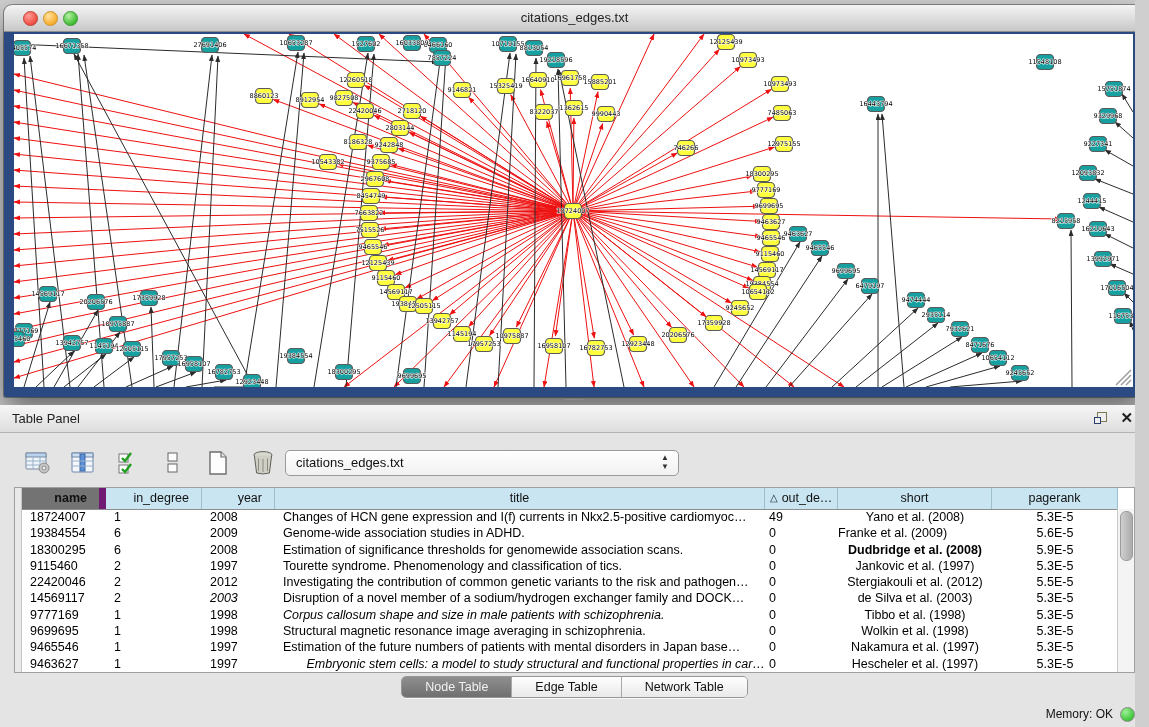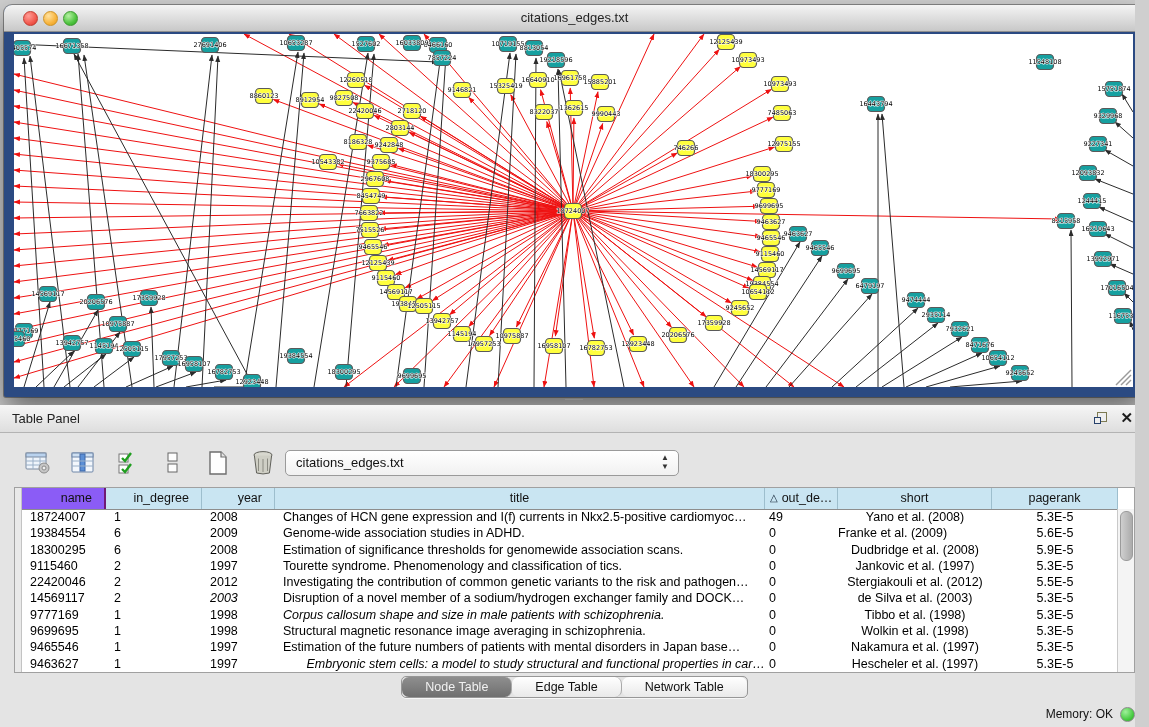--- a/index.html
+++ b/index.html
@@ -51,35 +51,35 @@
   #table-select .val{position:absolute;left:10px;top:4px;}
   #table-select .stepper{position:absolute;right:9px;top:2px;font-size:8px;color:#333;line-height:9px;text-align:center;}
 
   #table-box{position:absolute;left:14px;top:82px;width:1119px;height:184px;
     background:#fff;border:1px solid #a0a0a0;}
   #gutter{position:absolute;left:0;top:0;bottom:0;width:6px;background:#e9e9e9;border-right:1px solid #c3c3c3;}
   #thead{position:absolute;left:7px;top:0;right:16px;height:21px;display:flex;
     border-bottom:1px solid #8d8d8d;}
   .th{box-sizing:border-box;height:21px;line-height:20px;font-size:12.5px;color:#111;
     background:#c9e5f2;border-right:1px solid #9dbecd;overflow:hidden;white-space:nowrap;}
-  .th.first{background:#8b5cf6;border-right:2px solid #701a75;}
+  .th.first{background:#737373;border-right:7px solid #701a75;font-weight:bold;}
   .th .tri{display:inline-block;transform:scale(.8);margin-right:3px;color:#123;}
   #tbody{position:absolute;left:7px;top:21px;right:16px;bottom:0;overflow:hidden;}
   .tr{display:flex;height:16.3px;}
   .td{box-sizing:border-box;font-size:12.5px;color:#000;line-height:16px;
       white-space:nowrap;overflow:hidden;text-overflow:ellipsis;}
   #vscroll{position:absolute;right:0;top:21px;bottom:0;width:16px;background:#f4f4f4;border-left:1px solid #c9c9c9;}
   #vscroll .thumb{position:absolute;left:2px;top:2px;width:11px;height:48px;border-radius:6px;
       background:linear-gradient(90deg,#cfcfcf,#ababab);border:1px solid #9b9b9b;}
 
   #tabs{position:absolute;left:0;right:0;top:271px;height:22px;display:flex;justify-content:center;}
   #tabs .seg{display:flex;border:1px solid #979797;border-radius:5px;overflow:hidden;
       box-shadow:0 1px 0 rgba(255,255,255,.7);}
   .tab{height:20px;line-height:20px;padding:0 23px;font-size:12.5px;color:#111;
-      background:linear-gradient(#ffffff,#e9e9e9);border-right:1px solid #a9a9a9;border-radius:7px;}
+      background:linear-gradient(#ffffff,#e9e9e9);border-right:1px solid #a9a9a9;}
   .tab:last-child{border-right:none;}
   .tab.active{background:linear-gradient(#8f8f8f,#6f6f6f);color:#f1f1f1;}
 
   #statusbar{position:absolute;right:14px;top:300px;height:18px;display:flex;align-items:center;gap:7px;}
   #memory-text{font-size:12px;color:#111;}
   #memory-led{width:13px;height:13px;border-radius:50%;border:1px solid #8a8a8a;
       background:radial-gradient(circle at 35% 30%,#9ff09a,#44c93e 65%,#2da428);}
 </style>
 </head>
 <body>
@@ -570,21 +570,21 @@
             <div class="td" style="width: 73px; text-align: left; padding-left: 4px;">0</div>
             <div class="td" style="width: 154px; text-align: left;">Franke et al. (2009)</div>
             <div class="td" style="width: auto; flex: 1 1 0%; text-align: center;">5.6E-5</div>
           </div>
           <div class="tr">
             <div class="td" style="width: 84px; text-align: left; padding-left: 8px;">18300295</div>
             <div class="td" style="width: 96px; text-align: left; padding-left: 8px;">6</div>
             <div class="td" style="width: 73px; text-align: left; padding-left: 8px;">2008</div>
             <div class="td" style="width: 490px; text-align: left; padding-left: 8px;">Estimation of significance thresholds for genomewide association scans.</div>
             <div class="td" style="width: 73px; text-align: left; padding-left: 4px;">0</div>
-            <div class="td" style="width: 154px; text-align: center;">Dudbridge et al. (2008)</div>
+            <div class="td" style="width: 154px; text-align: center; font-weight: bold;">Dudbridge et al. (2008)</div>
             <div class="td" style="width: auto; flex: 1 1 0%; text-align: center;">5.9E-5</div>
           </div>
           <div class="tr">
             <div class="td" style="width: 84px; text-align: left; padding-left: 8px;">9115460</div>
             <div class="td" style="width: 96px; text-align: left; padding-left: 8px;">2</div>
             <div class="td" style="width: 73px; text-align: left; padding-left: 8px;">1997</div>
             <div class="td" style="width: 490px; text-align: left; padding-left: 8px;">Tourette syndrome. Phenomenology and classification of tics.</div>
             <div class="td" style="width: 73px; text-align: left; padding-left: 4px;">0</div>
             <div class="td" style="width: 154px; text-align: center;">Jankovic et al. (1997)</div>
             <div class="td" style="width: auto; flex: 1 1 0%; text-align: center;">5.3E-5</div>

